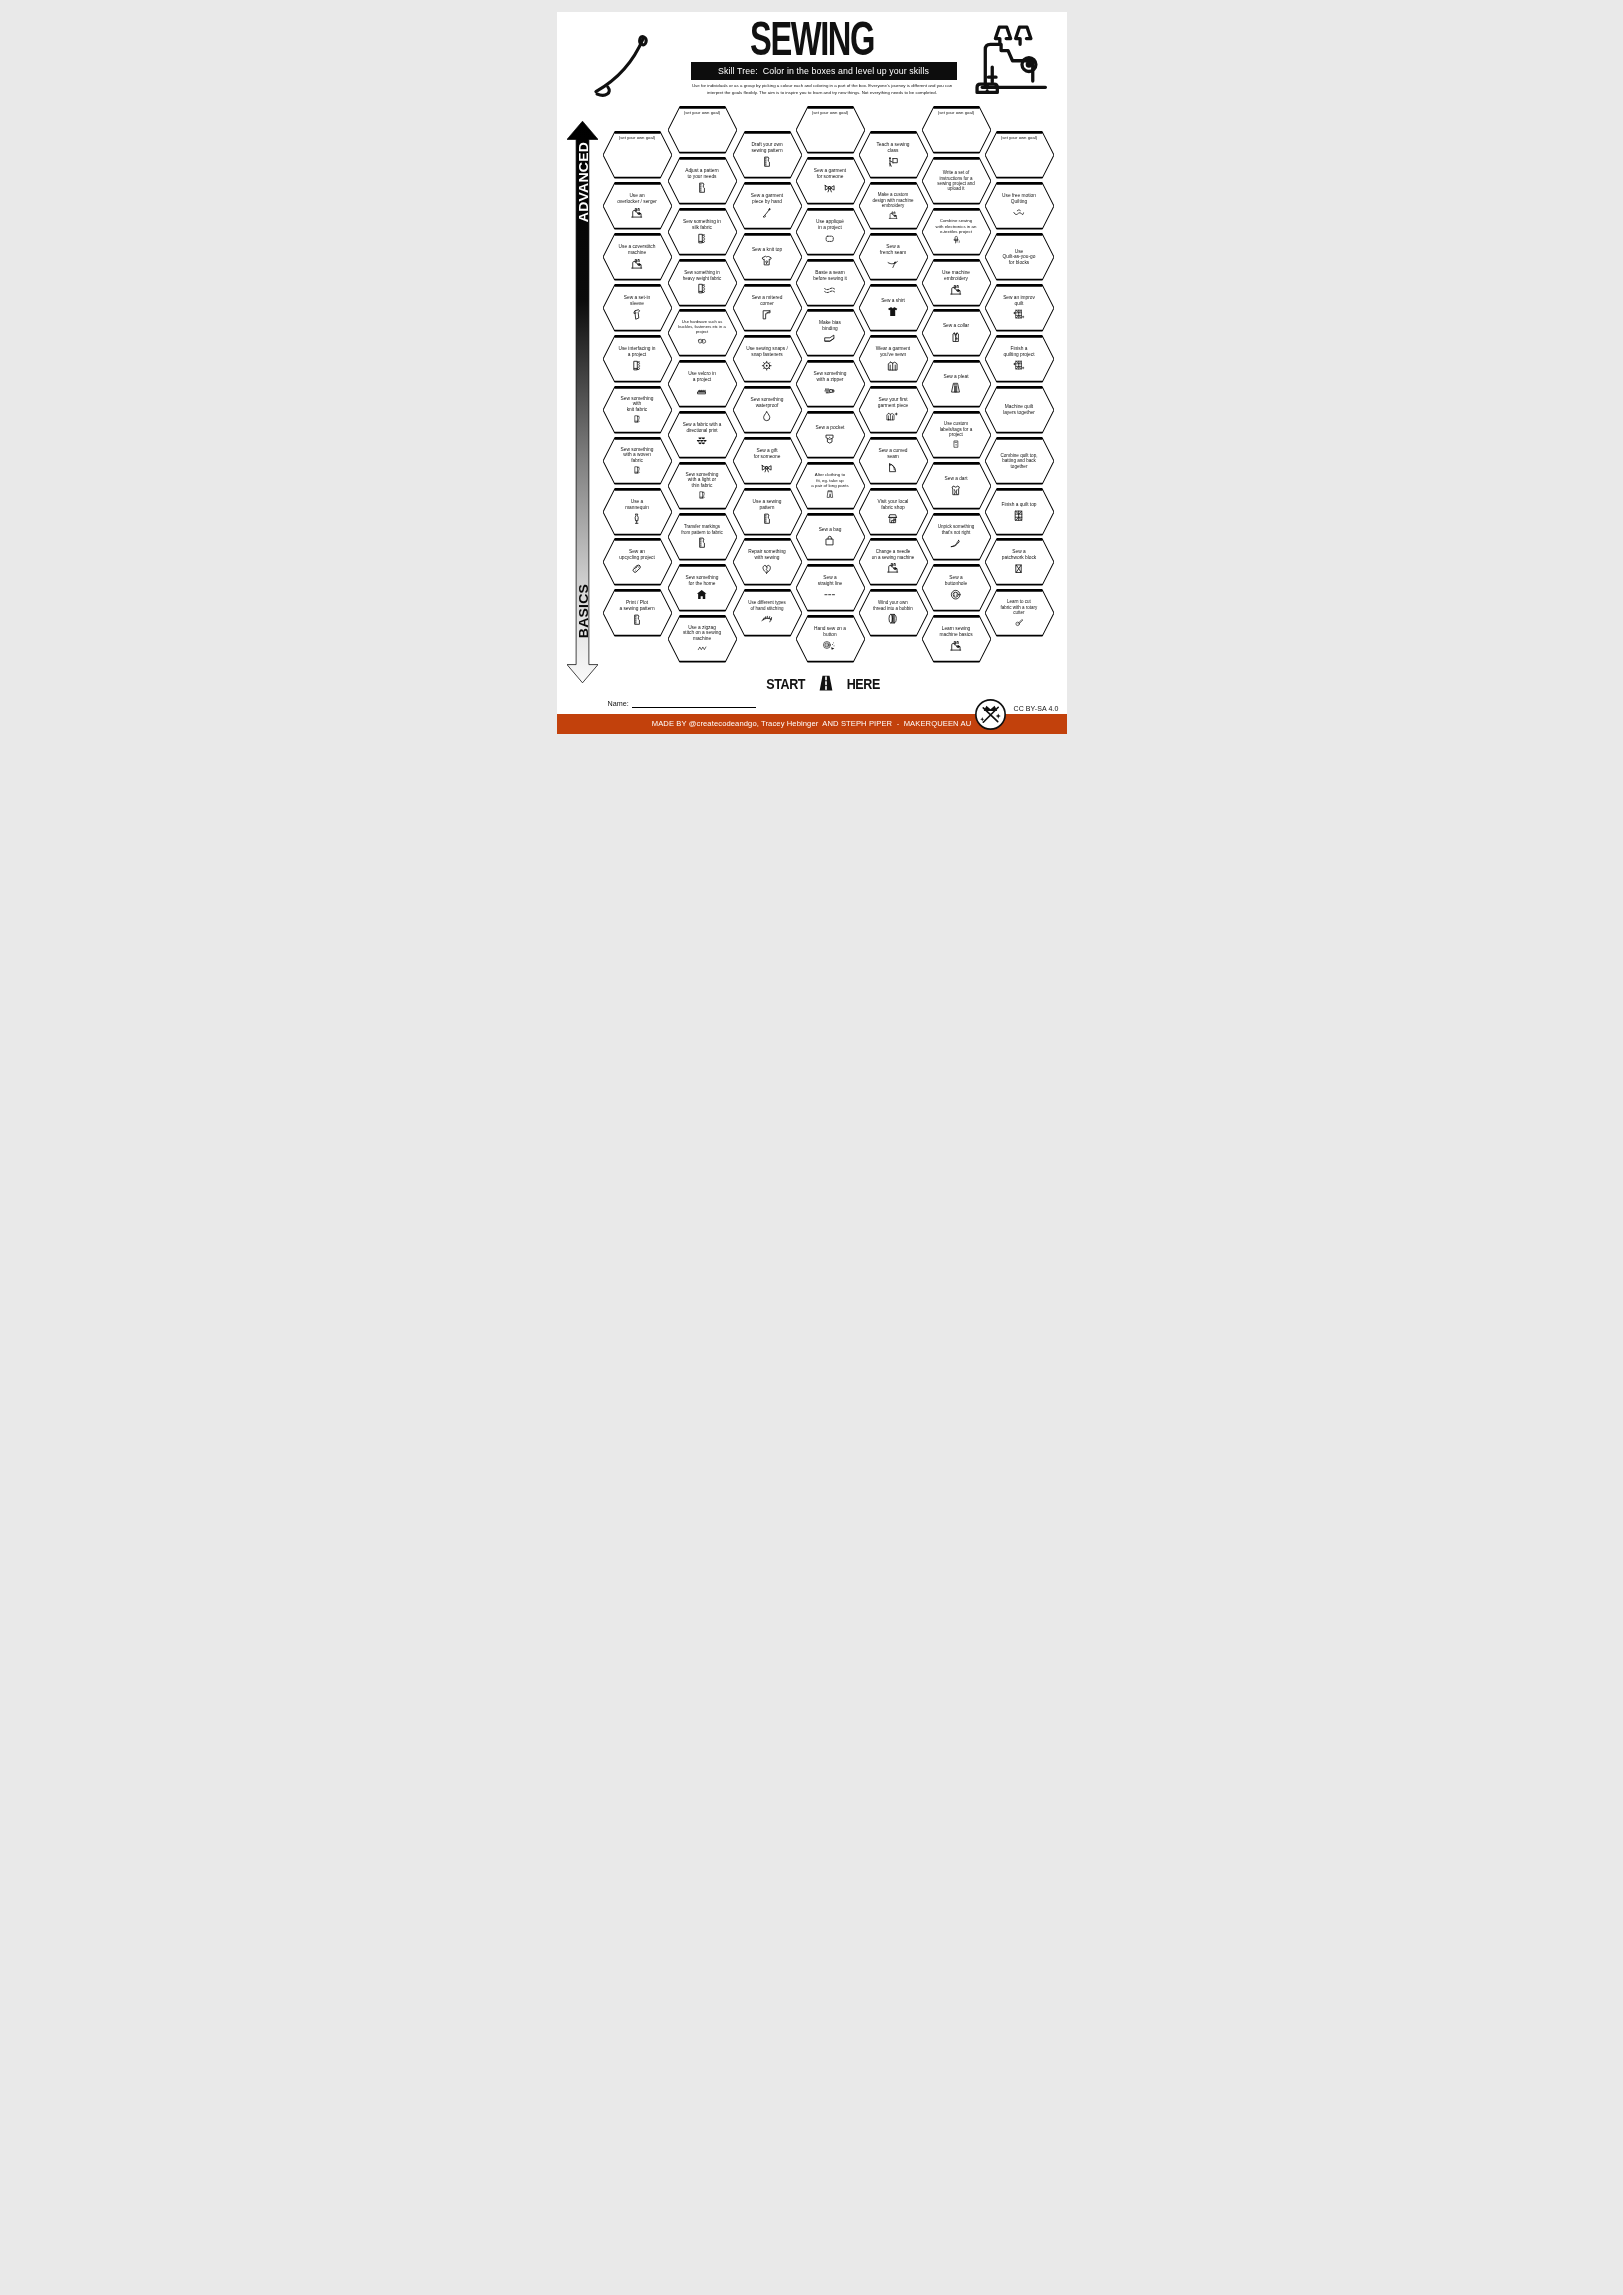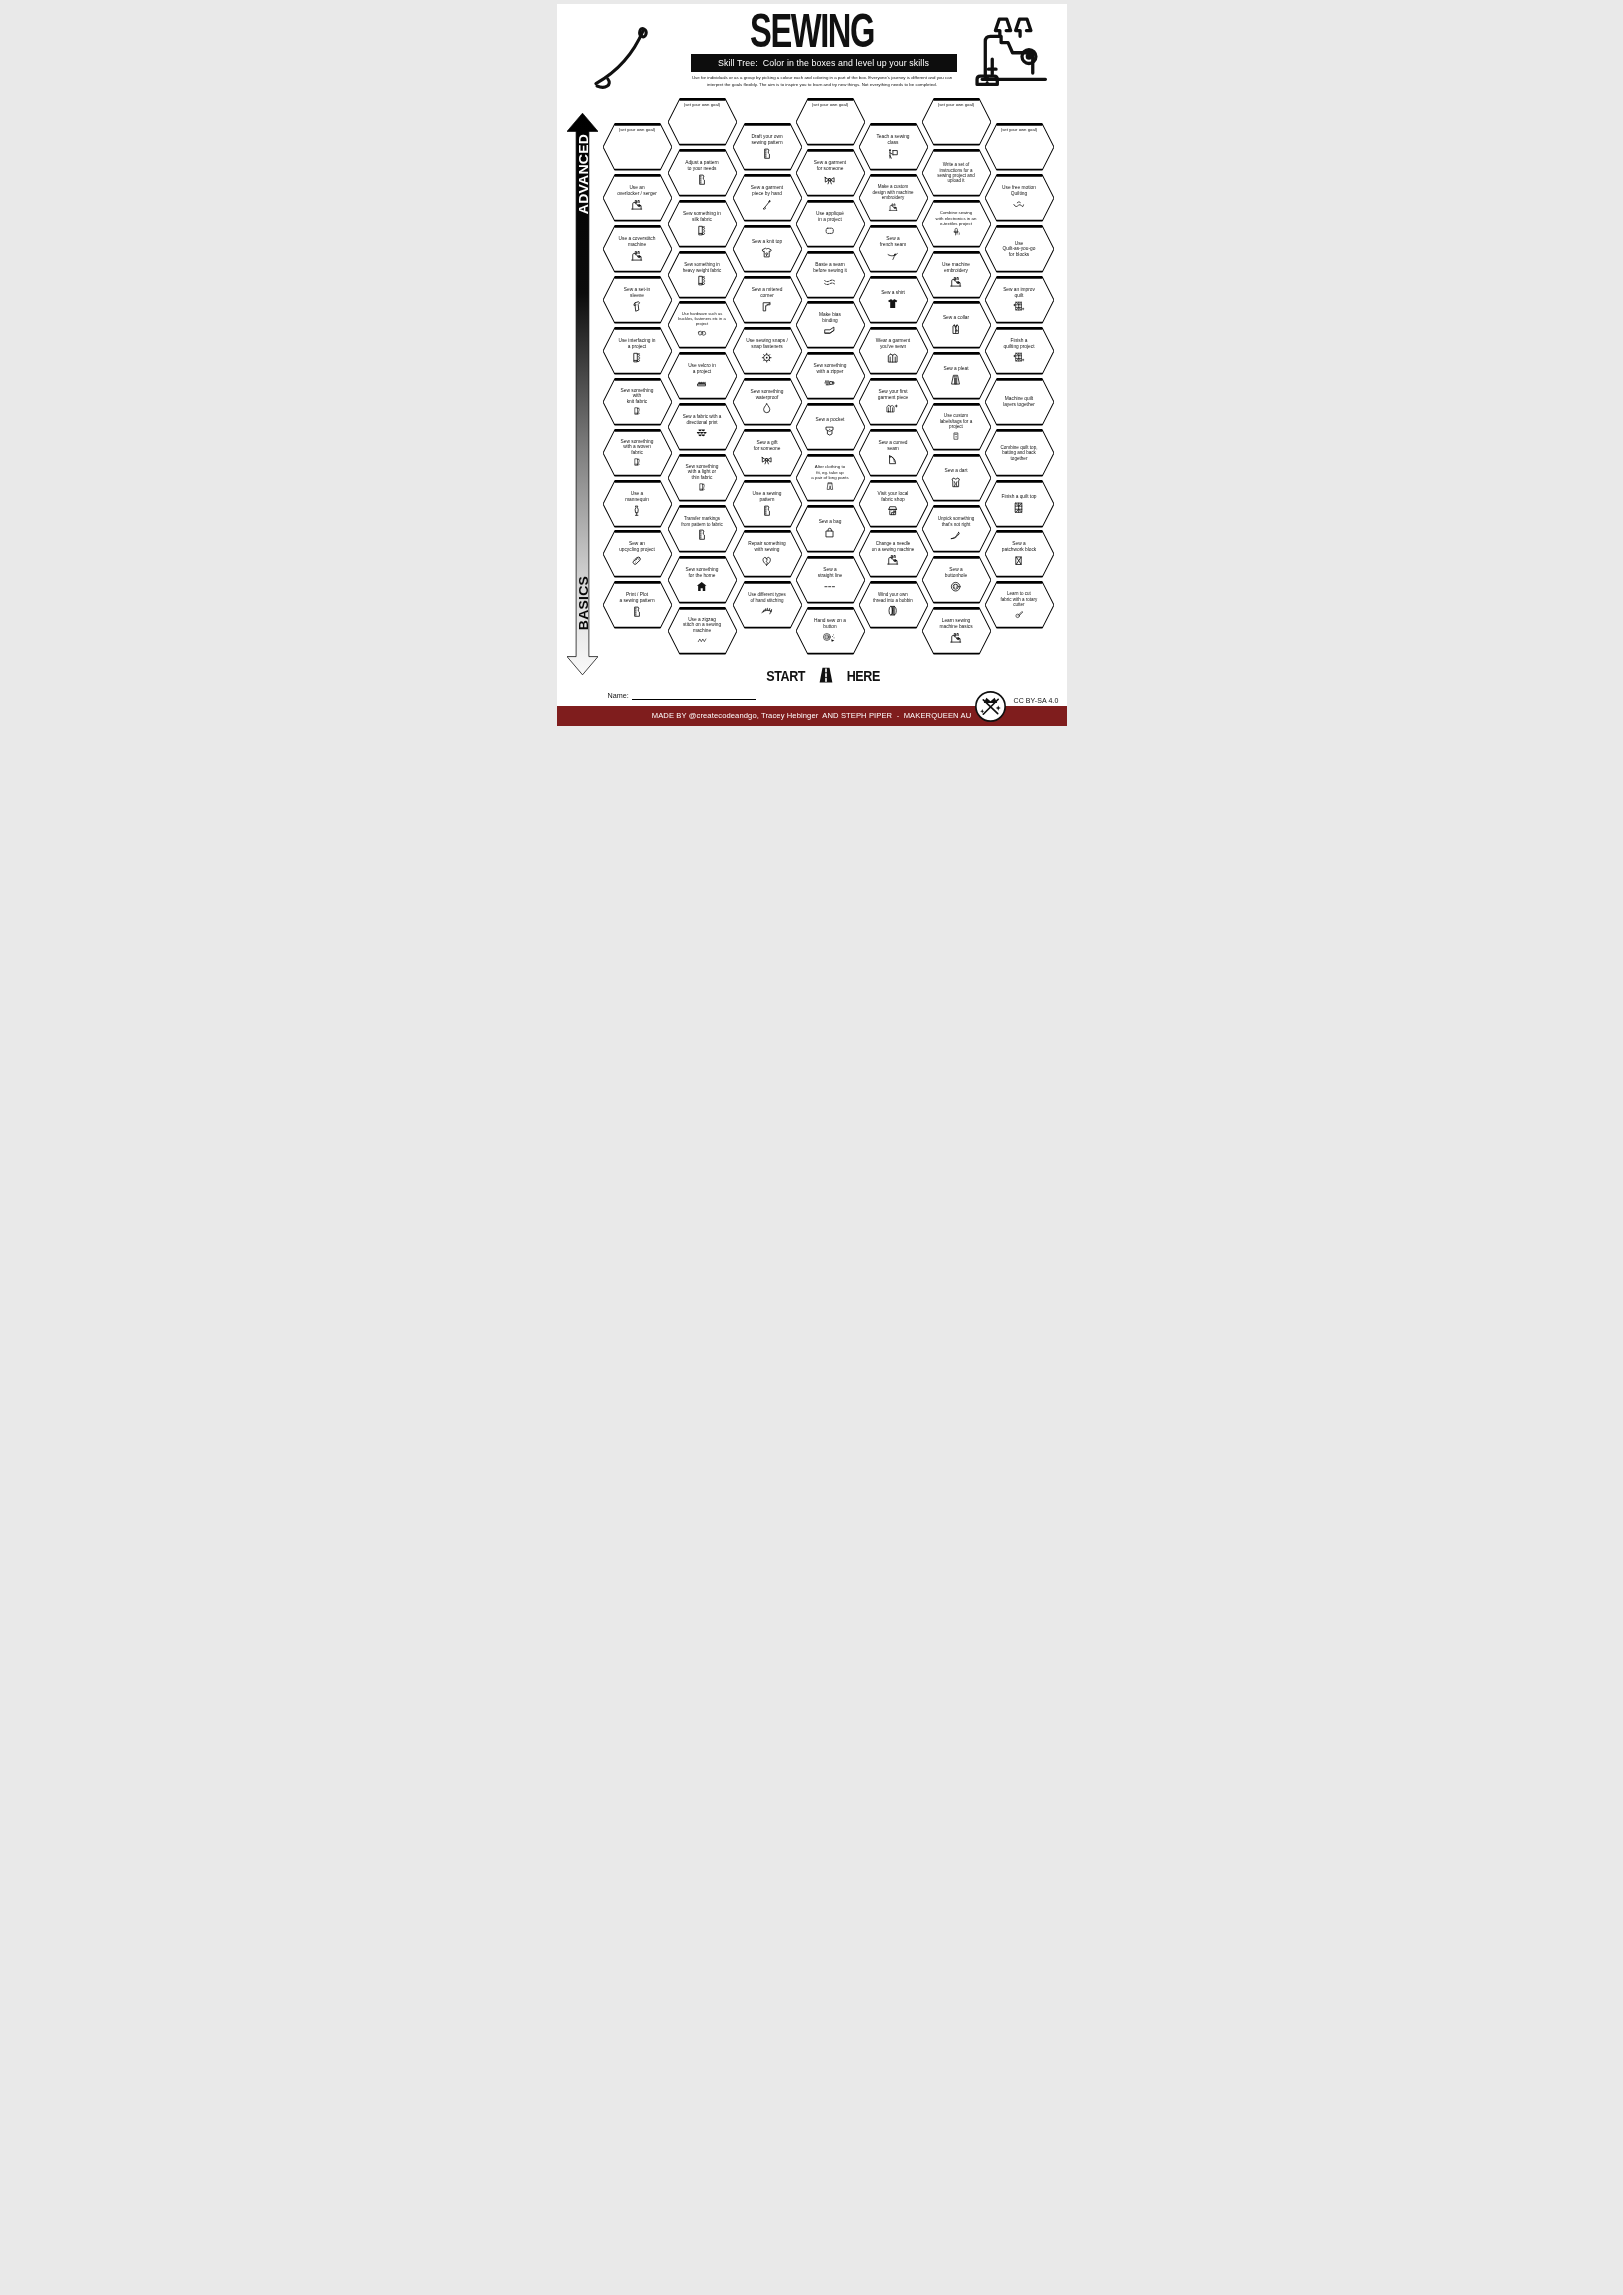--- a/index.html
+++ b/index.html
@@ -1,16 +1,16 @@
 <!DOCTYPE html>
 <html style="font-size:7.4px"><head>
 <meta charset="utf-8">
 <style>
   html,body{margin:0;padding:0;background:#e9e9e9}
-  .page{position:relative;width:510px;height:722px;margin:4px auto;background:#fff;
+  .page{position:relative;width:510px;height:722px;margin:12px auto;background:#fff;
         font-family:"Liberation Sans",sans-serif;color:#111;overflow:hidden}
   
   .title{position:absolute;left:0;right:0;top:2.8px;text-align:center;
          font-size:43px;font-weight:800;letter-spacing:-1.9px;line-height:1;
          transform:scale(.76,1.1);transform-origin:center top;white-space:nowrap}
   .subtitle-bar{position:absolute;left:134px;top:50px;width:266px;height:17.6px;background:#0d0d0d;
          color:#fff;display:flex;align-items:center;justify-content:center;
          font-size:8.8px;font-weight:400;letter-spacing:0.1px;white-space:pre}
   .description{position:absolute;left:108px;top:71px;width:315px;text-align:center;
          font-size:4.4px;line-height:1.5;white-space:pre-line}
@@ -48,21 +48,21 @@
   .start-road svg .f{fill:#101010;stroke:none}
   .start-road svg .w{stroke:#fff;stroke-width:2.6;fill:none}
   .name-row{position:absolute;left:51px;top:687px;display:flex;align-items:flex-end;gap:3px}
   .name-label{font-size:7.2px}
   .name-line{width:124px;height:7.9px;border-bottom:1.1px solid #000}
   .license{position:absolute;left:457px;top:693px;font-size:7px;letter-spacing:0.1px}
   .logo{position:absolute;left:417px;top:686px;width:33px;height:33px;z-index:5}
   .logo svg{width:100%;height:100%}
   .logo svg *{stroke:#101010;fill:none;stroke-width:1.6;stroke-linecap:round;stroke-linejoin:round}
   .logo svg .f{fill:#101010;stroke:none}
-  .footer-bar{position:absolute;left:0;right:0;bottom:0;height:20.4px;background:#7f1d1d;color:#fff;
+  .footer-bar{position:absolute;left:0;right:0;bottom:0;height:20.4px;background:#c2410c;color:#fff;
          display:flex;align-items:center;justify-content:center;font-size:7.6px;letter-spacing:0.1px;white-space:pre}
 </style>
 </head>
 <body>
 
 <div class="page">
 
   <div class="deco" id="needle-deco"><svg viewBox="0 0 64 64">
         <path d="M10 54C28 44 42 28 50 9" stroke-width="5.5"></path>
         <path d="M50.5 8c3.5 2 1.5 8-1.8 6.3S47 6 50.5 8z" stroke-width="3"></path>

